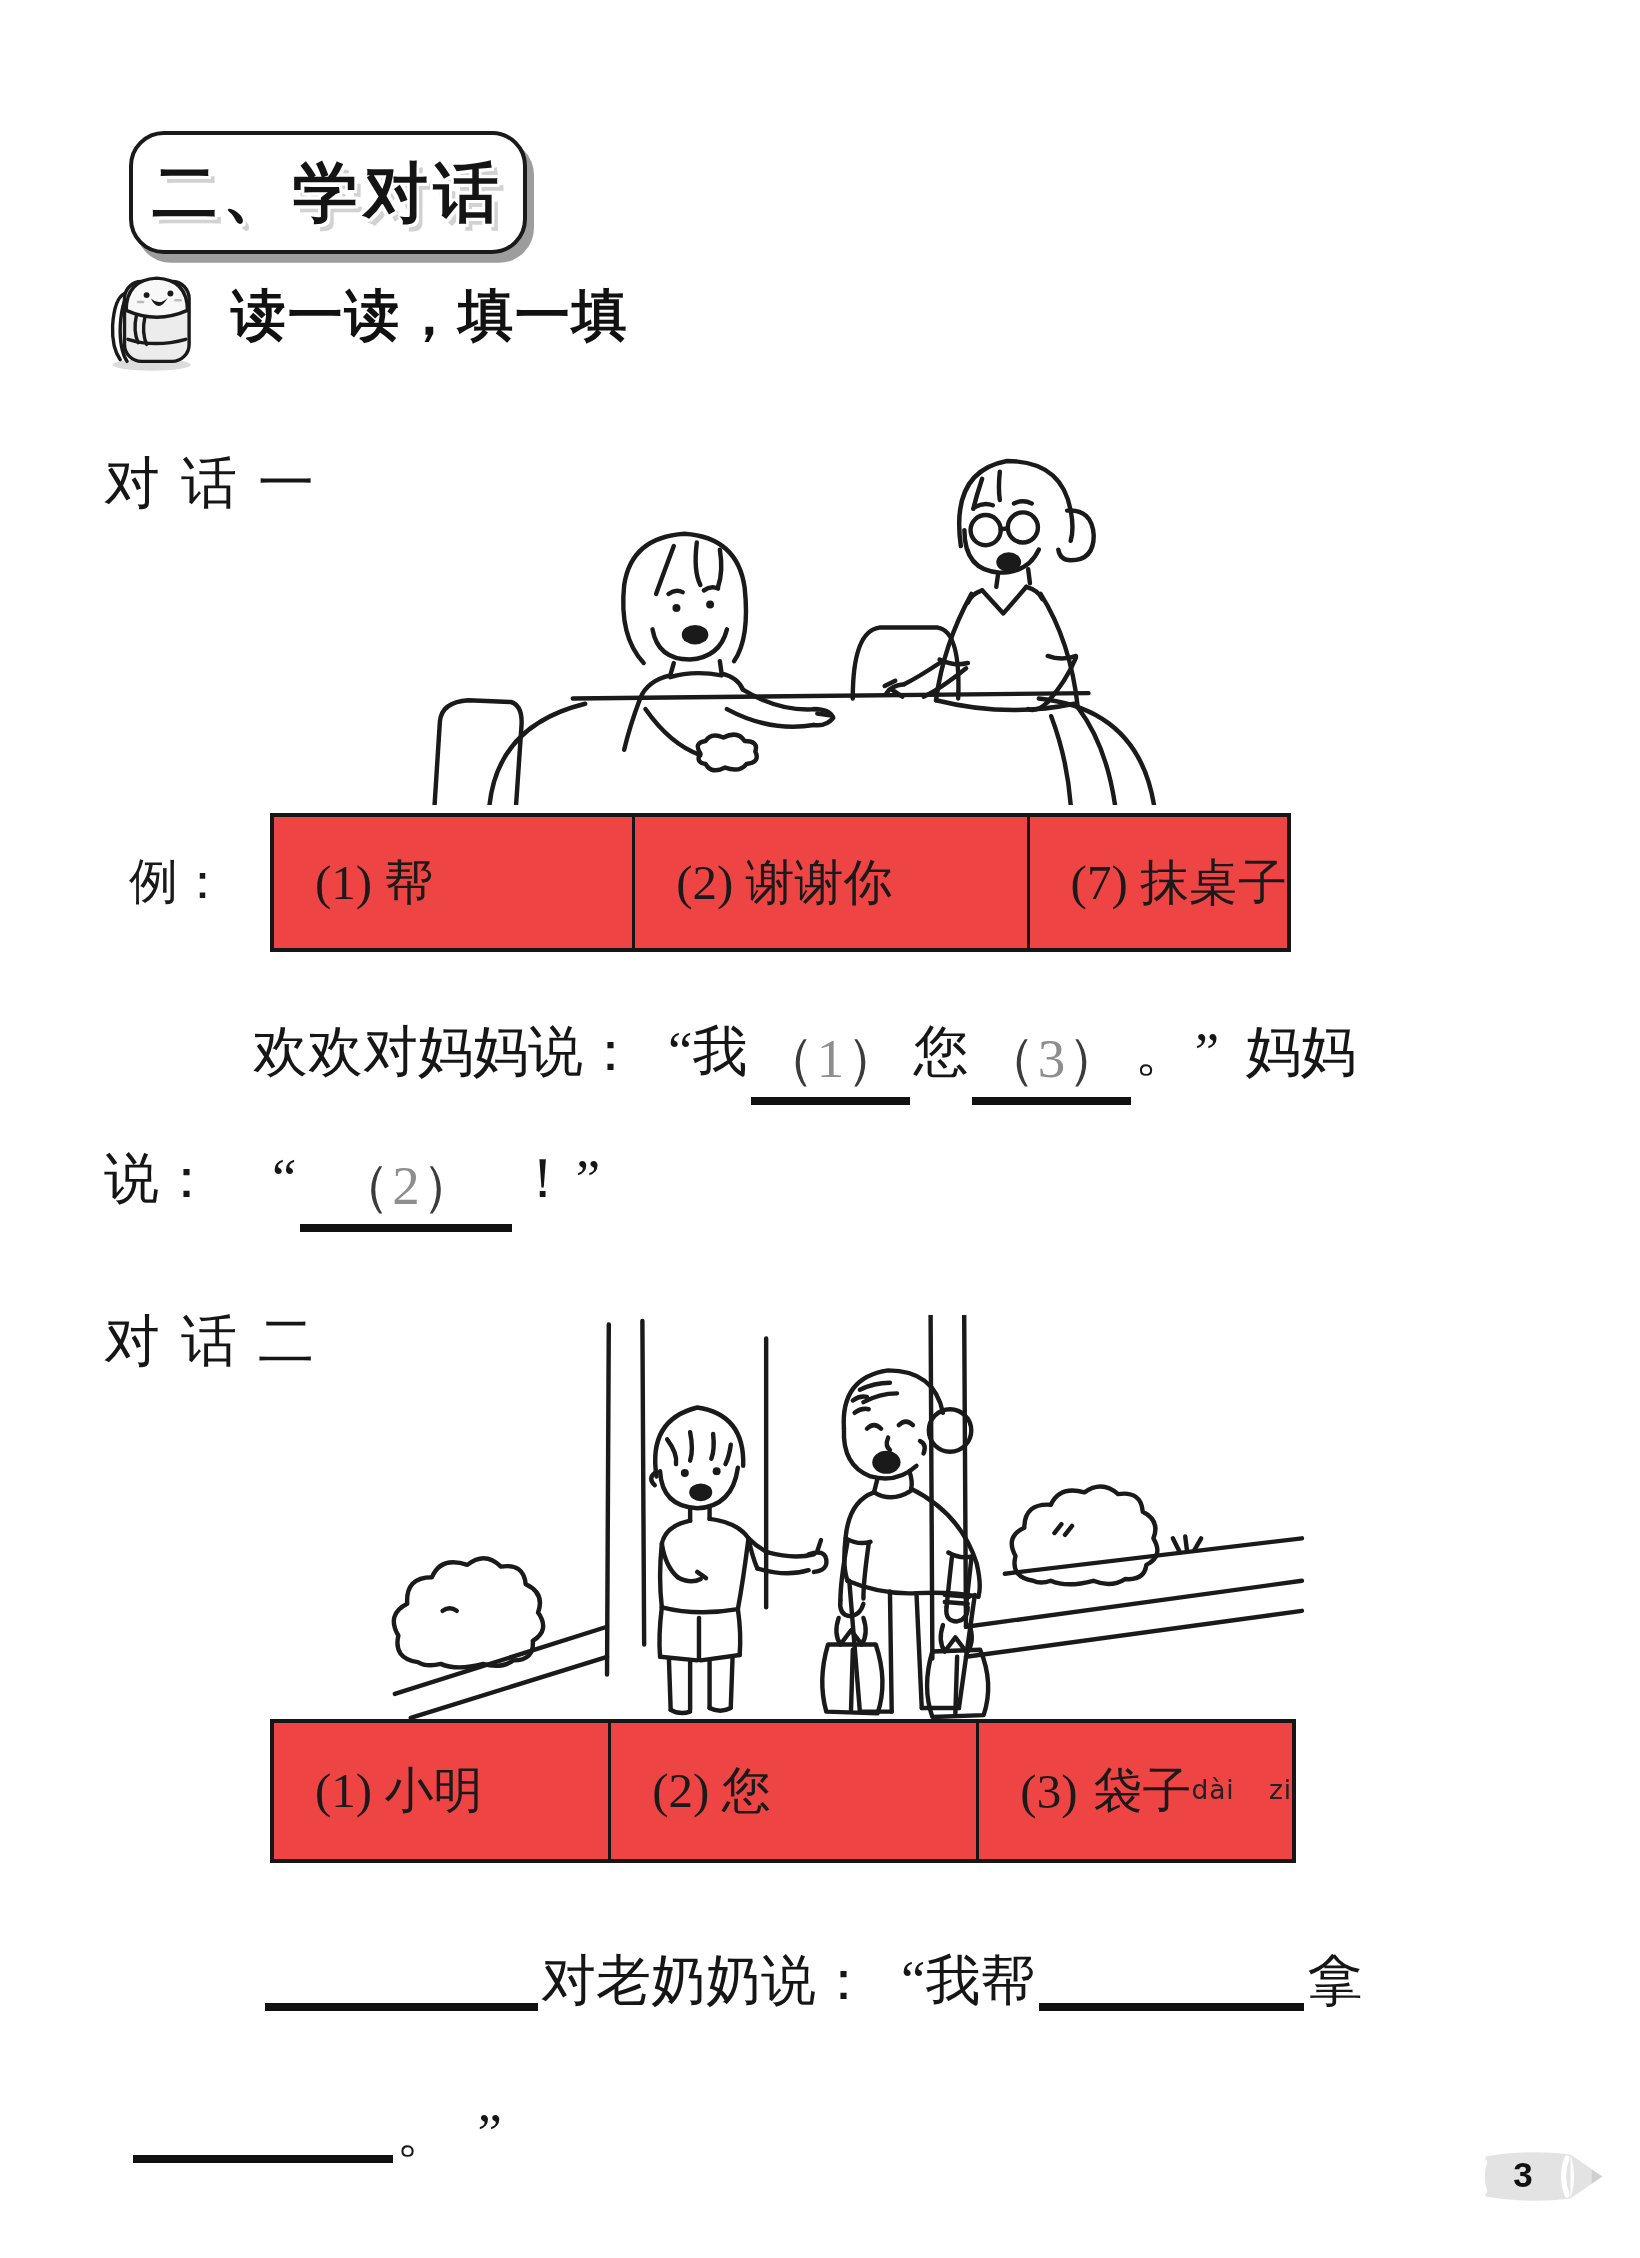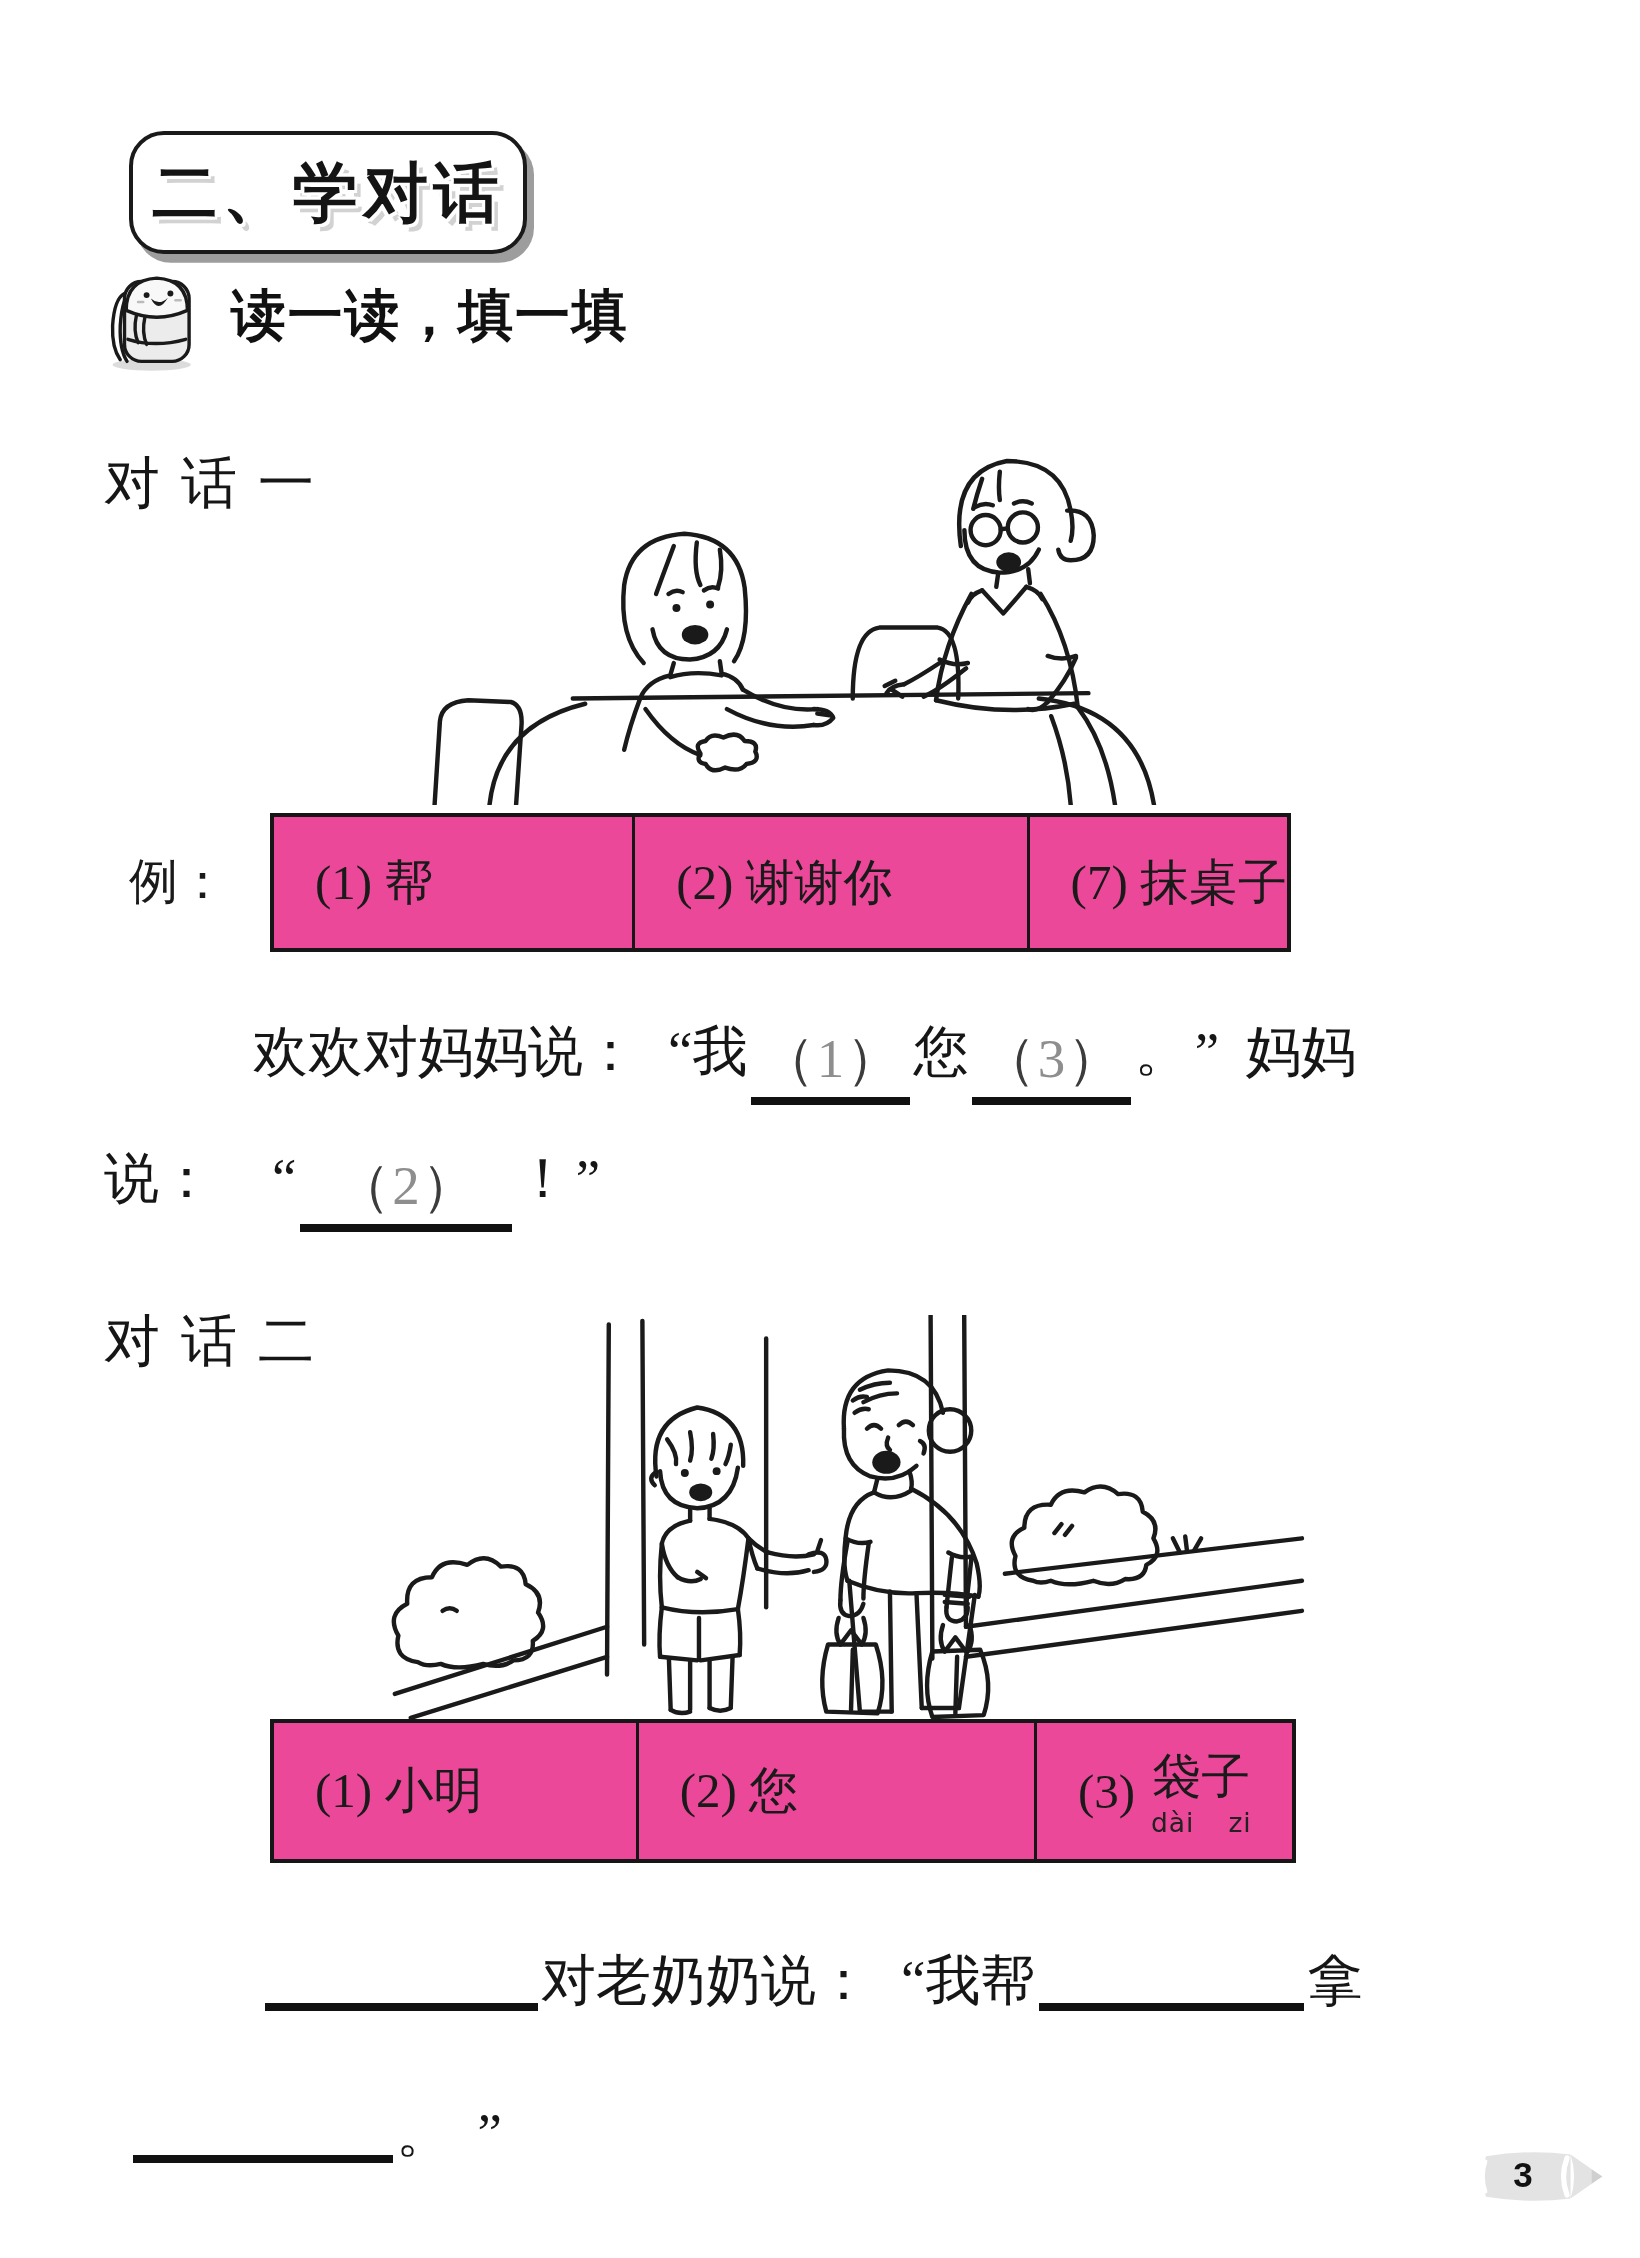--- a/index.html
+++ b/index.html
@@ -40,31 +40,31 @@
   .d1-heading{left:104px;top:446px;}
   .d2-heading{left:104px;top:1304px;}
 
   
   .illu1{left:408px;top:397px;width:808px;height:408px;}
   .illu2{left:386px;top:1315px;width:923px;height:406px;}
   .line-art{stroke:#1a1a1a;stroke-width:5;fill:none;stroke-linecap:round;stroke-linejoin:round;}
 
   
   .wordbox{
-    border:4.4px solid #161616;display:flex;background:#ec4899;text-align:right;
+    border:4.4px solid #161616;display:flex;background:#ef4444;text-align:right;
   }
   .table1{left:270px;top:813px;width:1013px;height:131px;}
   .table2{left:270px;top:1719px;width:1018px;height:136px;}
   .wordbox .cell{
     display:flex;align-items:center;padding-left:41px;
     font-size:49px;white-space:nowrap;
   }
   .wordbox .cell + .cell{border-left:3.5px solid #161616;}
   .c1{width:31.5%;} .c2{width:34.8%;} .c3{width:33.7%;flex:1;}
-  .pinyin-word{display:inline-flex;flex-direction:column;align-items:center;margin-left:16px;}
+  .pinyin-word{display:inline-flex;flex-direction:row;align-items:center;margin-left:16px;}
   .pinyin{
     font-family:"DejaVu Sans","Liberation Sans",sans-serif;
     font-size:26.5px;color:#222;letter-spacing:0.9px;word-spacing:25px;
     margin-top:-3.5px;
   }
   .example-label{left:129px;top:849px;font-size:49px;}
 
   
   .para{font-size:55px;white-space:nowrap;color:#161616;}
   .p1-line1{left:253px;top:1015px;}

